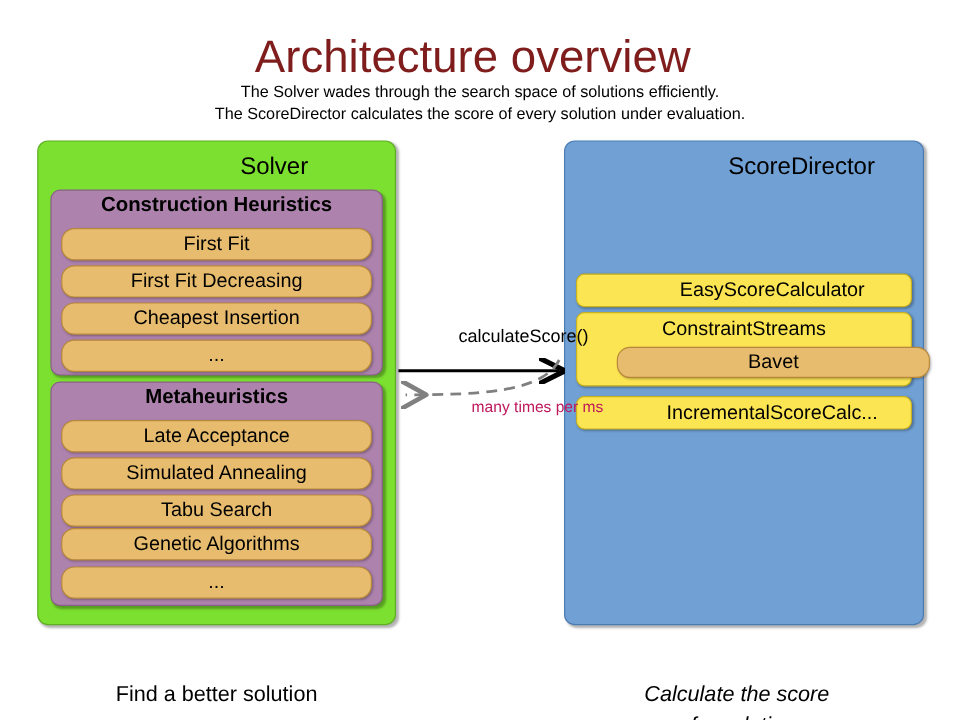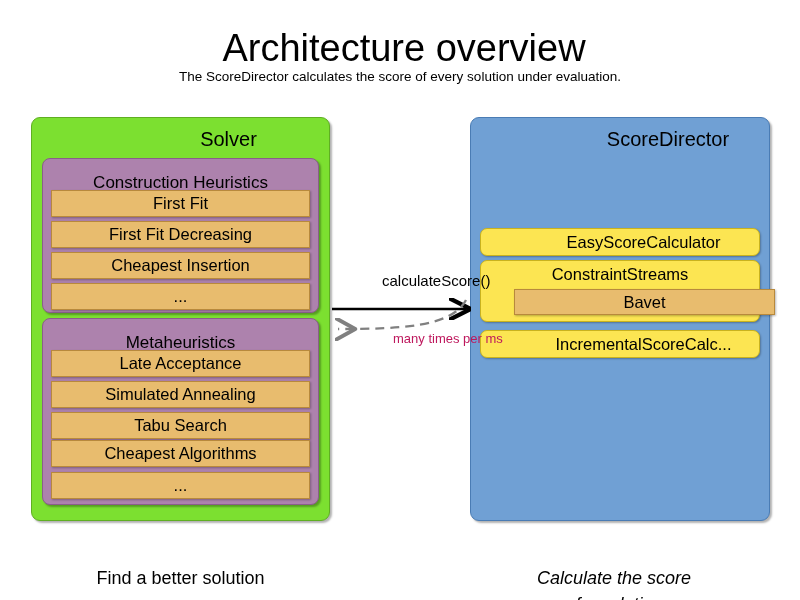--- a/index.html
+++ b/index.html
@@ -18,27 +18,27 @@
   #stage {
     position: absolute;
     left: 0; top: 0;
     width: 800px;
     height: 600px;
   }
 
   
   .title {
     position: absolute;
-    left: 16px; top: 26px;
+    left: 6px; top: 26px;
     width: 776px;
     text-align: center;
     font-size: 38px;
     line-height: 44px;
     font-weight: 400;
-    color: #000000;
+    color: #7f1d1d;
   }
   .subtitle {
     position: absolute;
     left: 0; top: 68px;
     width: 800px;
     text-align: center;
     font-size: 13.5px;
     line-height: 18px;
     color: #000;
   }
@@ -79,36 +79,37 @@
   .group {
     position: absolute;
     background: #AD82AD;
     border: 1px solid #8A5E8A;
     border-radius: 8px;
     box-shadow: 2px 2px 2px rgba(0,0,0,0.30);
     box-sizing: border-box;
   }
   .group-title {
     position: absolute;
-    left: 0; top: 12px;
+    left: 0; top: 0;
     width: 100%;
     text-align: center;
     font-size: 17px;
     line-height: 24px;
     color: #000;
+    font-weight: bold;
   }
   #group-ch { left: 42px; top: 158px; width: 277px; height: 155px; }
   #group-mh { left: 42px; top: 318px; width: 277px; height: 187px; }
 
   
   .item-orange {
     position: absolute;
     background: #E8BC6E;
     border: 1px solid #B8893C;
-    border-radius: 0;
+    border-radius: 11px;
     box-shadow: 1px 1px 2px rgba(0,0,0,0.28);
     box-sizing: border-box;
     text-align: center;
     font-size: 16.5px;
     color: #000;
     display: flex;
     align-items: center;
     justify-content: center;
     left: 51px;
     width: 259px;
@@ -192,20 +193,21 @@
   #caption-solver { left: 31px; top: 530px; width: 299px; }
   #caption-scoredirector { left: 464px; top: 530px; width: 300px; font-style: italic; }
 </style>
 </head>
 <body>
 
 <div id="stage">
 
   <div class="title">Architecture overview</div>
   <div class="subtitle">
+    <div>The Solver wades through the search space of solutions efficiently.</div>
     <div>The ScoreDirector calculates the score of every solution under evaluation.</div>
   </div>
 
   <div class="panel panel-solver">
     <div class="panel-title">Solver</div>
   </div>
 
   <div class="group" id="group-ch">
     <div class="group-title">Construction Heuristics</div>
   </div>
@@ -213,21 +215,21 @@
   <div class="item-orange" style="top:221px">First Fit Decreasing</div>
   <div class="item-orange" style="top:252px">Cheapest Insertion</div>
   <div class="item-orange" style="top:283px">...</div>
 
   <div class="group" id="group-mh">
     <div class="group-title">Metaheuristics</div>
   </div>
   <div class="item-orange" style="top:350px">Late Acceptance</div>
   <div class="item-orange" style="top:381px">Simulated Annealing</div>
   <div class="item-orange" style="top:412px">Tabu Search</div>
-  <div class="item-orange" style="top:440px">Cheapest Algorithms</div>
+  <div class="item-orange" style="top:440px">Genetic Algorithms</div>
   <div class="item-orange" style="top:472px">...</div>
 
   <div class="panel panel-scoredirector">
     <div class="panel-title">ScoreDirector</div>
   </div>
 
   <div class="item-yellow simple" style="top:228px">EasyScoreCalculator</div>
 
   <div class="item-yellow" id="box-constraintstreams">
     <div class="cs-label">ConstraintStreams</div>

